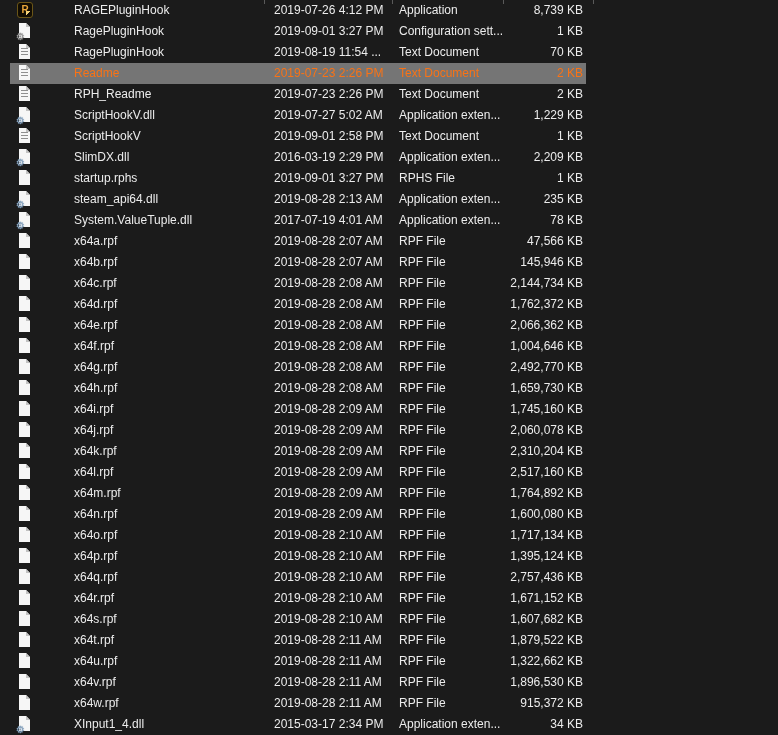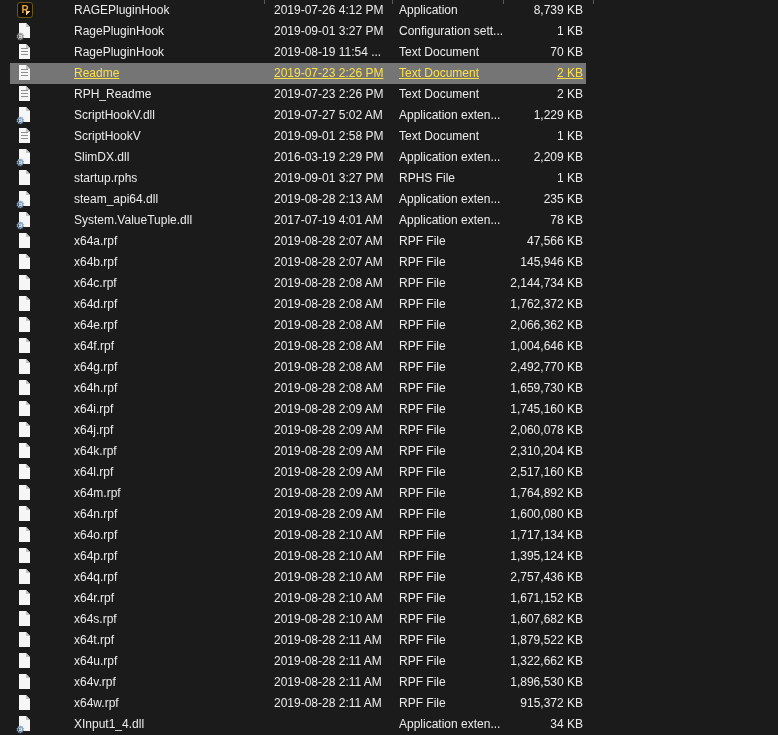--- a/index.html
+++ b/index.html
@@ -22,21 +22,21 @@
   #rows { position: absolute; top: 0; left: 0; width: 778px; }
 
   .row { position: relative; height: 21px; line-height: 21px; white-space: nowrap; }
   .row.selected::before {
     content: "";
     position: absolute;
     left: 10px; top: 0;
     width: 576px; height: 21px;
     background: #757575;
   }
-  .row.selected .cell { color: #fde047; text-decoration: underline; }
+  .row.selected .cell { color: #f97316; }
 
   .cell { position: absolute; top: 0; height: 21px; color: #ececec; }
   .c-name { left: 27px; margin-left: 47px; }
   .c-date { left: 274px; }
   .c-type { left: 399px; }
   .c-size { right: 195px; }
 
   
   .ic { position: absolute; left: 17px; top: 2px; width: 16px; height: 16px; }
 
@@ -443,17 +443,18 @@
     <span class="cell c-type">RPF File</span>
     <span class="cell c-size">915,372 KB</span>
   </div>
       <div class="row">
         <span class="ic">
           <span class="page"></span>
           <span class="fold"></span>
           <span class="gear gear-blue">⚙</span>
         </span>
     <span class="cell c-name">XInput1_4.dll</span>
+    <span class="cell c-date">2015-03-17 2:34 PM</span>
     <span class="cell c-type">Application exten...</span>
     <span class="cell c-size">34 KB</span>
   </div>
     </div>
 </div>
 
 </body></html>

